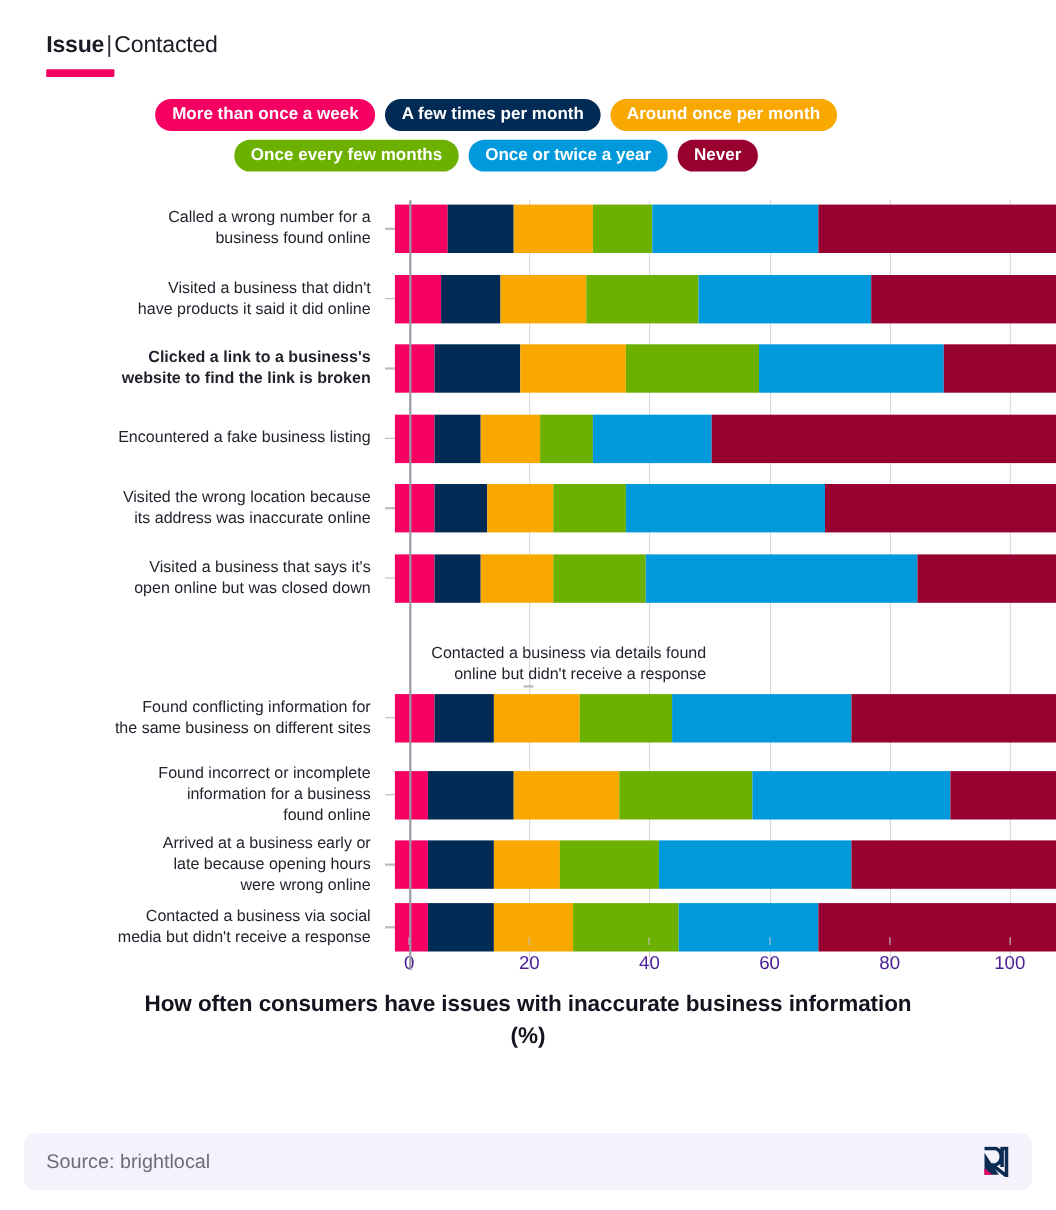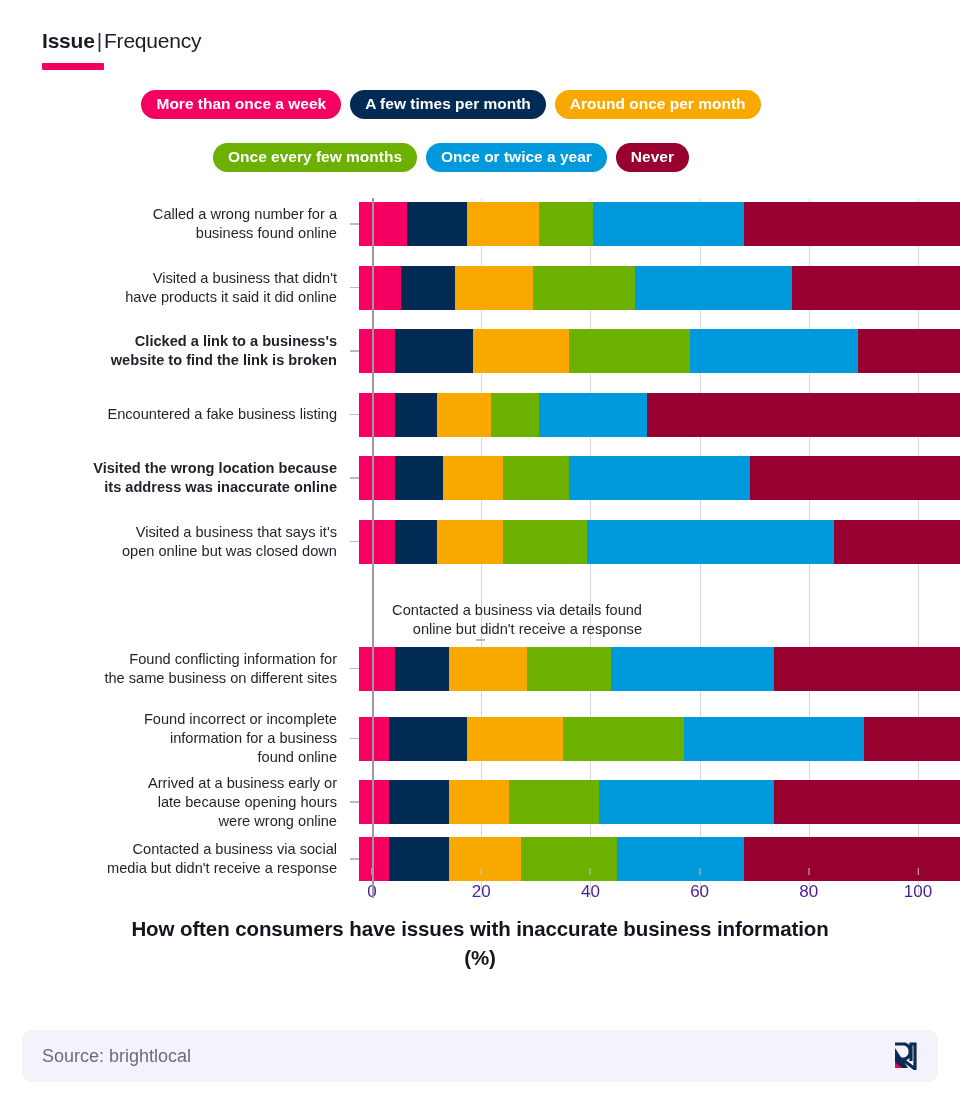--- a/index.html
+++ b/index.html
@@ -28,21 +28,21 @@
   .title .pipe{color:#2c2c38;font-weight:300;padding:0 2px;}
   .title-rule{
     margin-top:9px;
     width:62px;height:7px;border-radius:1px;
     background:#f50062;
   }
 
   
   .legend{
     margin:20px 18px 0 0;
-    display:flex;flex-direction:column;align-items:center;gap:24px;
+    display:flex;flex-direction:column;align-items:center;gap:8px;
     padding-right:40px;
   }
   .legend-row{display:flex;gap:9px;justify-content:center;}
   .pill{
     border-radius:999px;
     padding:5px 15px 6px 15px;
     font-size:15.5px;line-height:18px;
     font-weight:700;
     color:#ffffff;
     white-space:nowrap;
@@ -141,21 +141,21 @@
   }
   .logo{width:26px;height:28px;display:block;}
 </style>
 </head>
 <body>
 
 <div class="card">
 
   <div class="header">
     <div class="title">
-      <span class="strong">Issue</span><span class="pipe">|</span><span>Frequency</span>
+      <span class="strong">Issue</span><span class="pipe">|</span><span>Contacted</span>
     </div>
     <div class="title-rule"></div>
   </div>
 
   <div class="legend" id="legend">
       <div class="legend-row">
         <div class="pill" style="background: rgb(245, 0, 98);">More than once a week</div>
         <div class="pill" style="background: rgb(1, 42, 84);">A few times per month</div>
         <div class="pill" style="background: rgb(249, 168, 0);">Around once per month</div>
       </div>
@@ -234,21 +234,21 @@
             <div class="bar">
               <div class="seg" title="More than once a week: 6%" style="background: rgb(245, 0, 98); width: 6%;"></div>
               <div class="seg" title="A few times per month: 7%" style="background: rgb(1, 42, 84); width: 7%;"></div>
               <div class="seg" title="Around once per month: 9%" style="background: rgb(249, 168, 0); width: 9%;"></div>
               <div class="seg" title="Once every few months: 8%" style="background: rgb(108, 176, 0); width: 8%;"></div>
               <div class="seg" title="Once or twice a year: 18%" style="background: rgb(0, 153, 220); width: 18%;"></div>
               <div class="seg" title="Never: 52%" style="background: rgb(151, 0, 47); width: 52%;"></div>
             </div>
           </div>
         </div>
-        <div class="row" style="top: 258px; font-weight: bold;">
+        <div class="row" style="top: 258px;">
           <div class="row-label">
             <div>Visited the wrong location because</div>
             <div>its address was inaccurate online</div>
           </div>
           <div class="tickmark"></div>
           <div class="bar-area">
             <div class="bar">
               <div class="seg" title="More than once a week: 6%" style="background: rgb(245, 0, 98); width: 6%;"></div>
               <div class="seg" title="A few times per month: 8%" style="background: rgb(1, 42, 84); width: 8%;"></div>
               <div class="seg" title="Around once per month: 10%" style="background: rgb(249, 168, 0); width: 10%;"></div>

